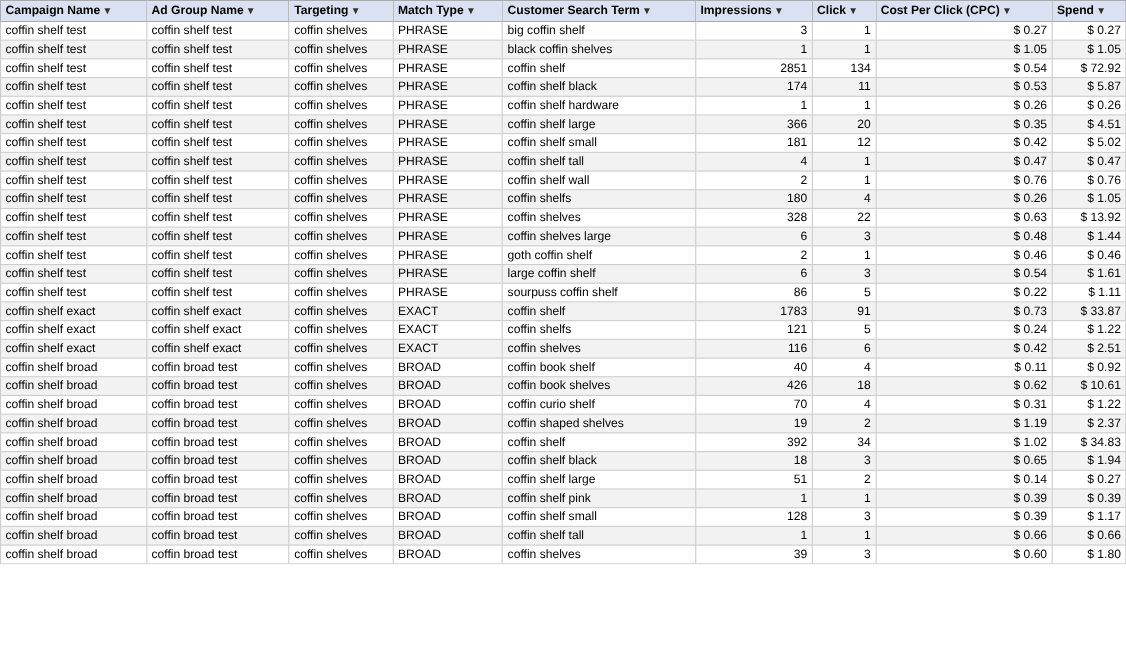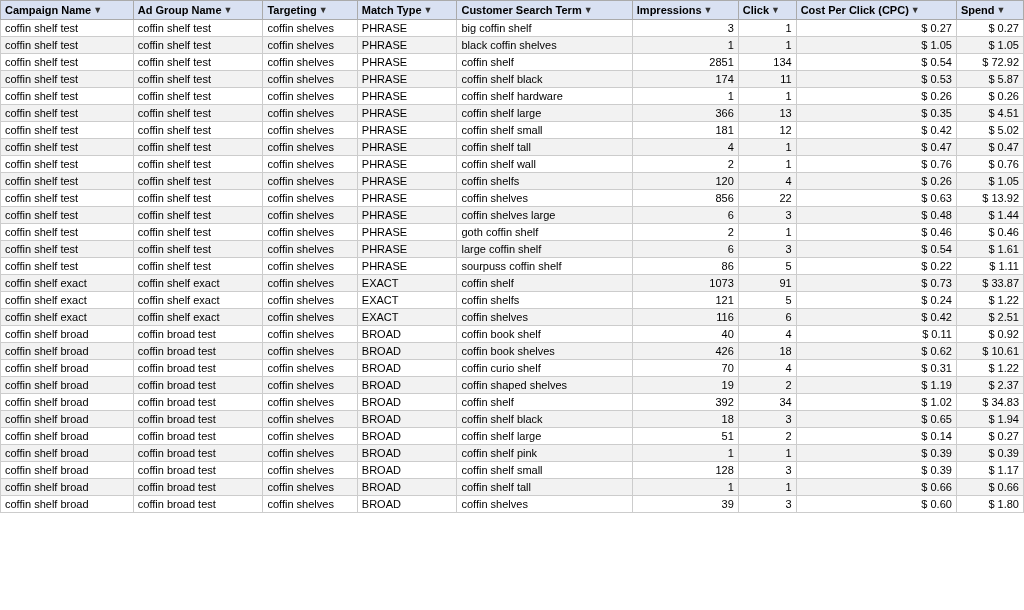--- a/index.html
+++ b/index.html
@@ -170,21 +170,21 @@
         <td class="col-right">$ 0.26</td>
         <td class="col-right">$ 0.26</td>
       </tr>
       <tr>
         <td>coffin shelf test</td>
         <td>coffin shelf test</td>
         <td>coffin shelves</td>
         <td>PHRASE</td>
         <td>coffin shelf large</td>
         <td class="col-right">366</td>
-        <td class="col-right">13</td>
+        <td class="col-right">20</td>
         <td class="col-right">$ 0.35</td>
         <td class="col-right">$ 4.51</td>
       </tr>
       <tr>
         <td>coffin shelf test</td>
         <td>coffin shelf test</td>
         <td>coffin shelves</td>
         <td>PHRASE</td>
         <td>coffin shelf small</td>
         <td class="col-right">181</td>
@@ -213,32 +213,32 @@
         <td class="col-right">1</td>
         <td class="col-right">$ 0.76</td>
         <td class="col-right">$ 0.76</td>
       </tr>
       <tr>
         <td>coffin shelf test</td>
         <td>coffin shelf test</td>
         <td>coffin shelves</td>
         <td>PHRASE</td>
         <td>coffin shelfs</td>
-        <td class="col-right">120</td>
+        <td class="col-right">180</td>
         <td class="col-right">4</td>
         <td class="col-right">$ 0.26</td>
         <td class="col-right">$ 1.05</td>
       </tr>
       <tr>
         <td>coffin shelf test</td>
         <td>coffin shelf test</td>
         <td>coffin shelves</td>
         <td>PHRASE</td>
         <td>coffin shelves</td>
-        <td class="col-right">856</td>
+        <td class="col-right">328</td>
         <td class="col-right">22</td>
         <td class="col-right">$ 0.63</td>
         <td class="col-right">$ 13.92</td>
       </tr>
       <tr>
         <td>coffin shelf test</td>
         <td>coffin shelf test</td>
         <td>coffin shelves</td>
         <td>PHRASE</td>
         <td>coffin shelves large</td>
@@ -279,21 +279,21 @@
         <td class="col-right">5</td>
         <td class="col-right">$ 0.22</td>
         <td class="col-right">$ 1.11</td>
       </tr>
       <tr>
         <td>coffin shelf exact</td>
         <td>coffin shelf exact</td>
         <td>coffin shelves</td>
         <td>EXACT</td>
         <td>coffin shelf</td>
-        <td class="col-right">1073</td>
+        <td class="col-right">1783</td>
         <td class="col-right">91</td>
         <td class="col-right">$ 0.73</td>
         <td class="col-right">$ 33.87</td>
       </tr>
       <tr>
         <td>coffin shelf exact</td>
         <td>coffin shelf exact</td>
         <td>coffin shelves</td>
         <td>EXACT</td>
         <td>coffin shelfs</td>

